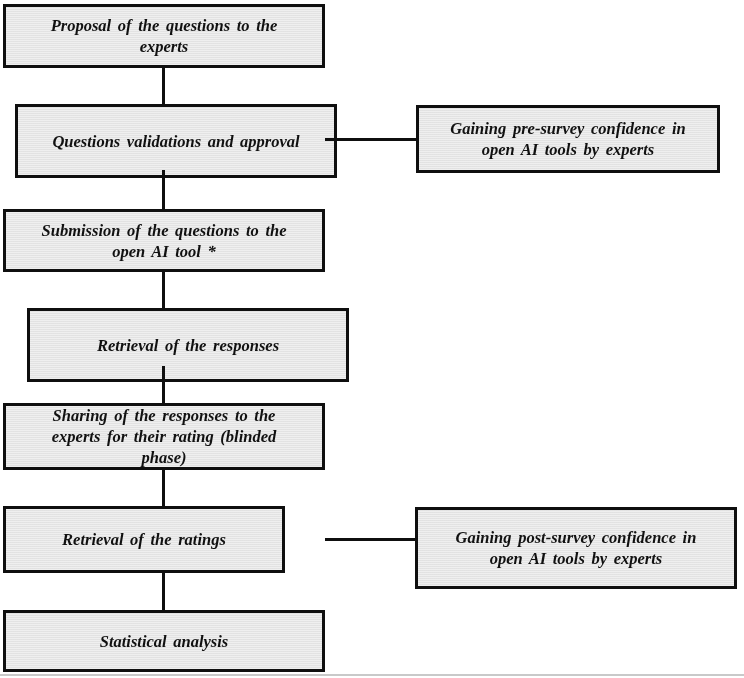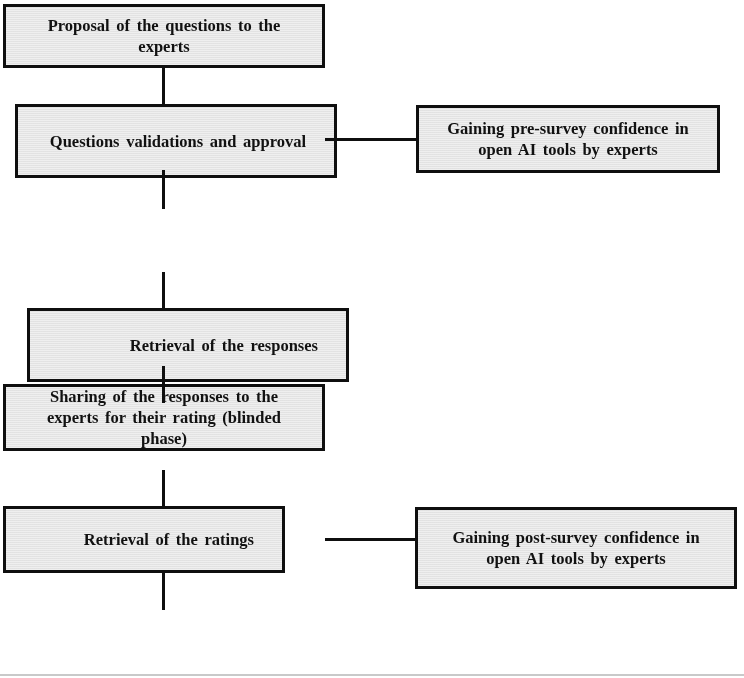--- a/index.html
+++ b/index.html
@@ -18,40 +18,41 @@
     position: absolute;
     background: #e7e7e7;
     
     background-image: repeating-linear-gradient(
       0deg,
       rgba(255,255,255,0.35) 0px, rgba(255,255,255,0.35) 1px,
       rgba(0,0,0,0.02) 1px, rgba(0,0,0,0.02) 2px);
     border: 3px solid #0f0f0f;
     display: flex;
     align-items: center;
-    justify-content: flex-end;
+    justify-content: center;
     text-align: center;
     font-weight: bold;
     font-size: 16.5px;
     line-height: 21px;
     color: #111111;
     word-spacing: 2.5px;
-    padding: 4px 28px;
+    padding: 4px 22px;
+    font-style: italic;
   }
 
   .connector { position: absolute; background: #0f0f0f; }
   .connector.v { width: 3px; left: 162px; }
   .connector.h { height: 3px; }
 
   
   #box-0 { left: 3px;  top: 4px;   width: 322px; height: 64px; }
   #box-1 { left: 15px;  top: 104px; width: 322px; height: 74px; }
   #box-2 { left: 3px;  top: 209px; width: 322px; height: 63px; }
   #box-3 { left: 10px;  top: 308px; width: 322px; height: 74px; margin-left: 17px; }
-  #box-4 { left: 3px;  top: 384px; width: 322px; height: 67px; }
+  #box-4 { left: 3px;  top: 403px; width: 322px; height: 67px; }
   #box-5 { left: 3px;  top: 506px; width: 282px; height: 67px; }
   #box-6 { left: 3px;  top: 610px; width: 322px; height: 62px; }
 
   
   #side-0 { left: 416px; top: 105px; width: 304px; height: 68px; }
   #side-1 { left: 415px; top: 507px; width: 322px; height: 82px; }
 
   
   #vc-0 { top: 68px;  height: 36px; }
   #vc-1 { top: 170px; height: 39px; }
@@ -76,28 +77,34 @@
 <body>
 
 <div class="canvas">
 
   <div class="box" id="box-0">
     <span>Proposal of the questions to the experts</span>
   </div>
   <div class="box" id="box-1">
     <span>Questions validations and approval</span>
   </div>
+  <div class="box" id="box-2">
+    <span>Submission of the questions to the open AI tool *</span>
+  </div>
   <div class="box" id="box-3">
     <span>Retrieval of the responses</span>
   </div>
   <div class="box" id="box-4">
     <span>Sharing of the responses to the experts for their rating (blinded phase)</span>
   </div>
   <div class="box" id="box-5">
     <span>Retrieval of the ratings</span>
+  </div>
+  <div class="box" id="box-6">
+    <span>Statistical analysis</span>
   </div>
 
   <div class="box" id="side-0">
     <span>Gaining pre-survey confidence in open AI tools by experts</span>
   </div>
   <div class="box" id="side-1">
     <span>Gaining post-survey confidence in open AI tools by experts</span>
   </div>
 
   <div class="connector v" id="vc-0"></div>

